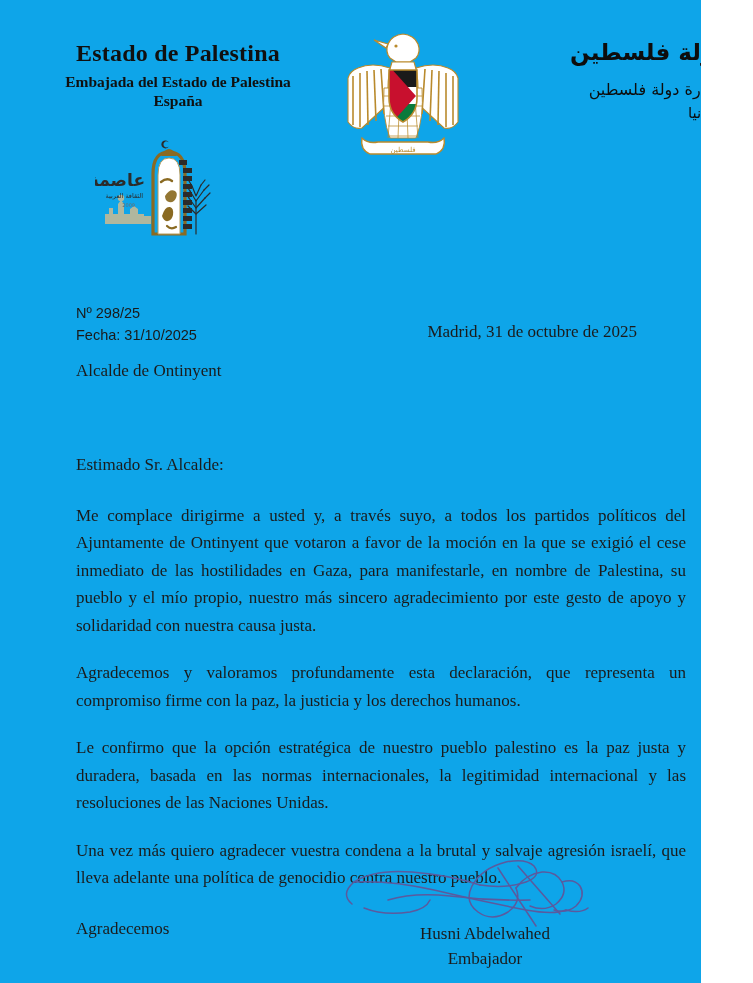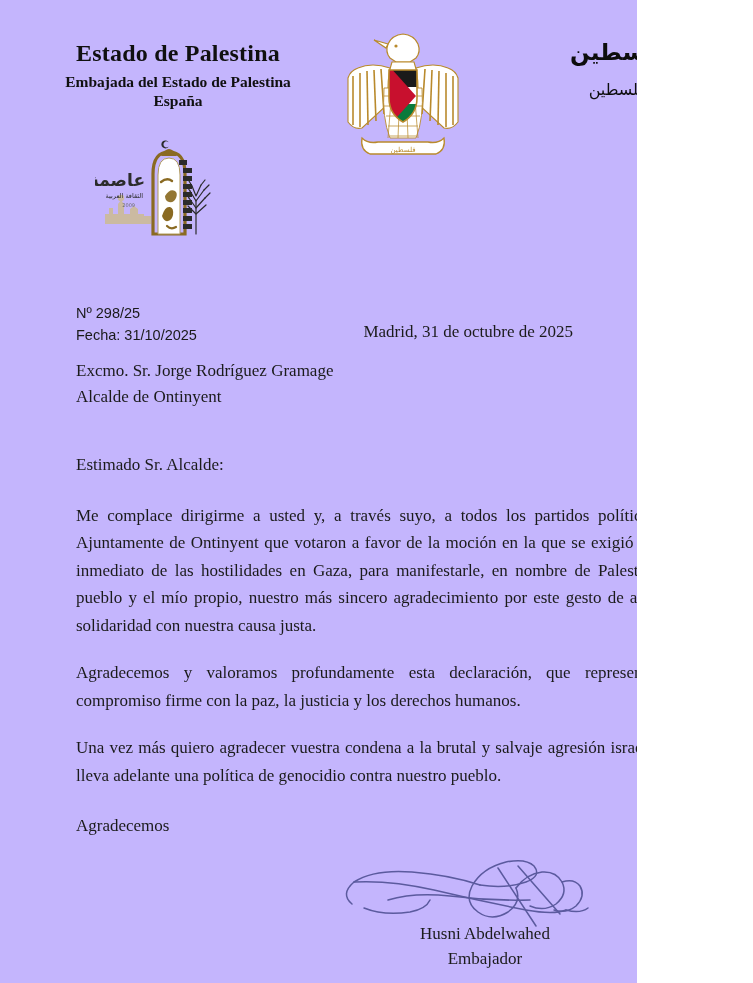--- a/index.html
+++ b/index.html
@@ -2,23 +2,23 @@
 <html><head>
 <meta charset="utf-8">
 <style>
   html, body {
     margin: 0;
     padding: 0;
     background: #ffffff;
   }
   .page {
     position: relative;
-    width: 637px;
+    width: 701px;
     height: 983px;
-    background: #c4b5fd;
+    background: #0ea5e9;
     overflow: hidden;
     font-family: "Liberation Serif", "DejaVu Serif", serif;
     color: #1b1b1b;
   }
 
   
   .letterhead {
     position: absolute;
     left: 0;
     top: 0;
@@ -335,28 +335,28 @@
   </div>
 
   <div class="refblock">
     <div>Nº  298/25</div>
     <div>Fecha: 31/10/2025</div>
   </div>
 
   <div class="dateline">Madrid, 31 de octubre de 2025</div>
 
   <div class="addressee">
-    <div>Excmo. Sr. Jorge Rodríguez Gramage</div>
     <div>Alcalde de Ontinyent</div>
   </div>
 
   <div class="body">
     <p class="greeting">Estimado Sr. Alcalde:</p>
     <p class="para">Me complace dirigirme a usted y, a través suyo, a todos los partidos políticos del Ajuntamente de Ontinyent que votaron a favor de la moción en la que se exigió el cese inmediato de las hostilidades en Gaza, para manifestarle, en nombre de Palestina, su pueblo y el mío propio, nuestro más sincero agradecimiento por este gesto de apoyo y solidaridad con nuestra causa justa.</p>
     <p class="para">Agradecemos y valoramos profundamente esta declaración, que representa un compromiso firme con la paz, la justicia y los derechos humanos.</p>
+    <p class="para">Le confirmo que la opción estratégica de nuestro pueblo palestino es la paz justa y duradera, basada en las normas internacionales, la legitimidad internacional y las resoluciones de las Naciones Unidas.</p>
     <p class="para">Una vez más quiero agradecer vuestra condena a la brutal y salvaje agresión israelí, que lleva adelante una política de genocidio contra nuestro pueblo.</p>
     <p class="closing">Agradecemos</p>
   </div>
 
   <div class="sigwrap">
     <svg class="sig-svg" width="300" height="90" viewBox="0 0 300 90" xmlns="http://www.w3.org/2000/svg">
       <g fill="none" stroke="#5b5a9e" stroke-width="1.5" stroke-linecap="round" stroke-linejoin="round">
         <path d="M22 52 Q10 42 24 30 Q44 17 82 20 Q120 23 150 33"></path>
         <path d="M24 30 Q60 28 104 38 Q150 49 196 58 Q224 63 236 58"></path>
         <path d="M150 33 Q176 37 196 30 Q212 24 204 14 Q196 6 176 10 Q152 16 142 34 Q134 50 148 60 Q162 70 178 60 Q192 50 186 36"></path>

